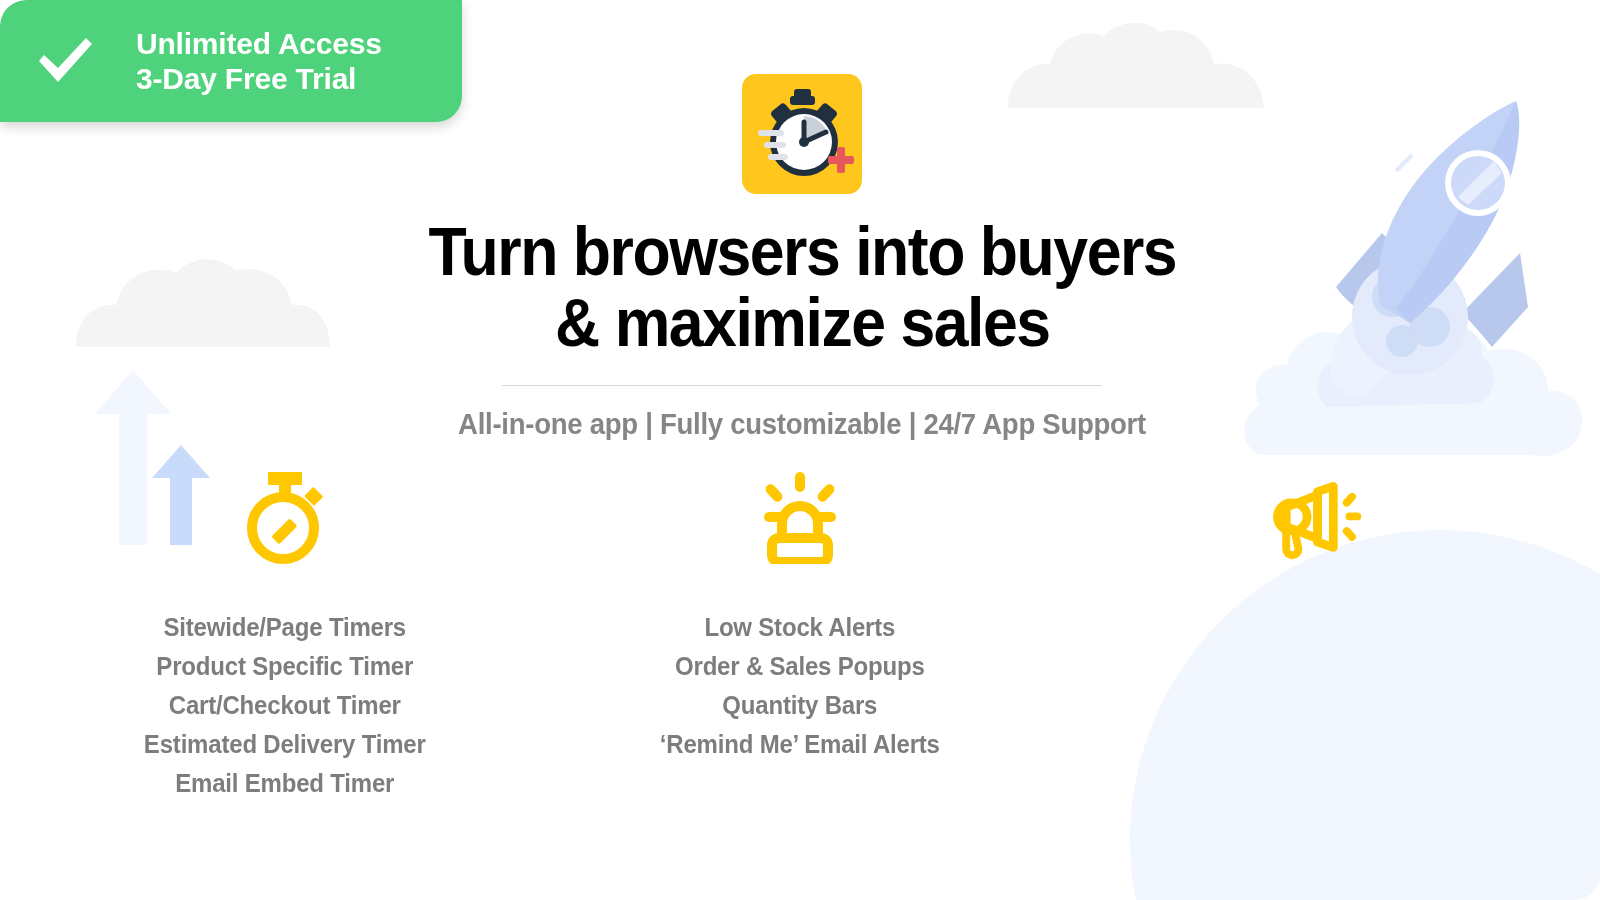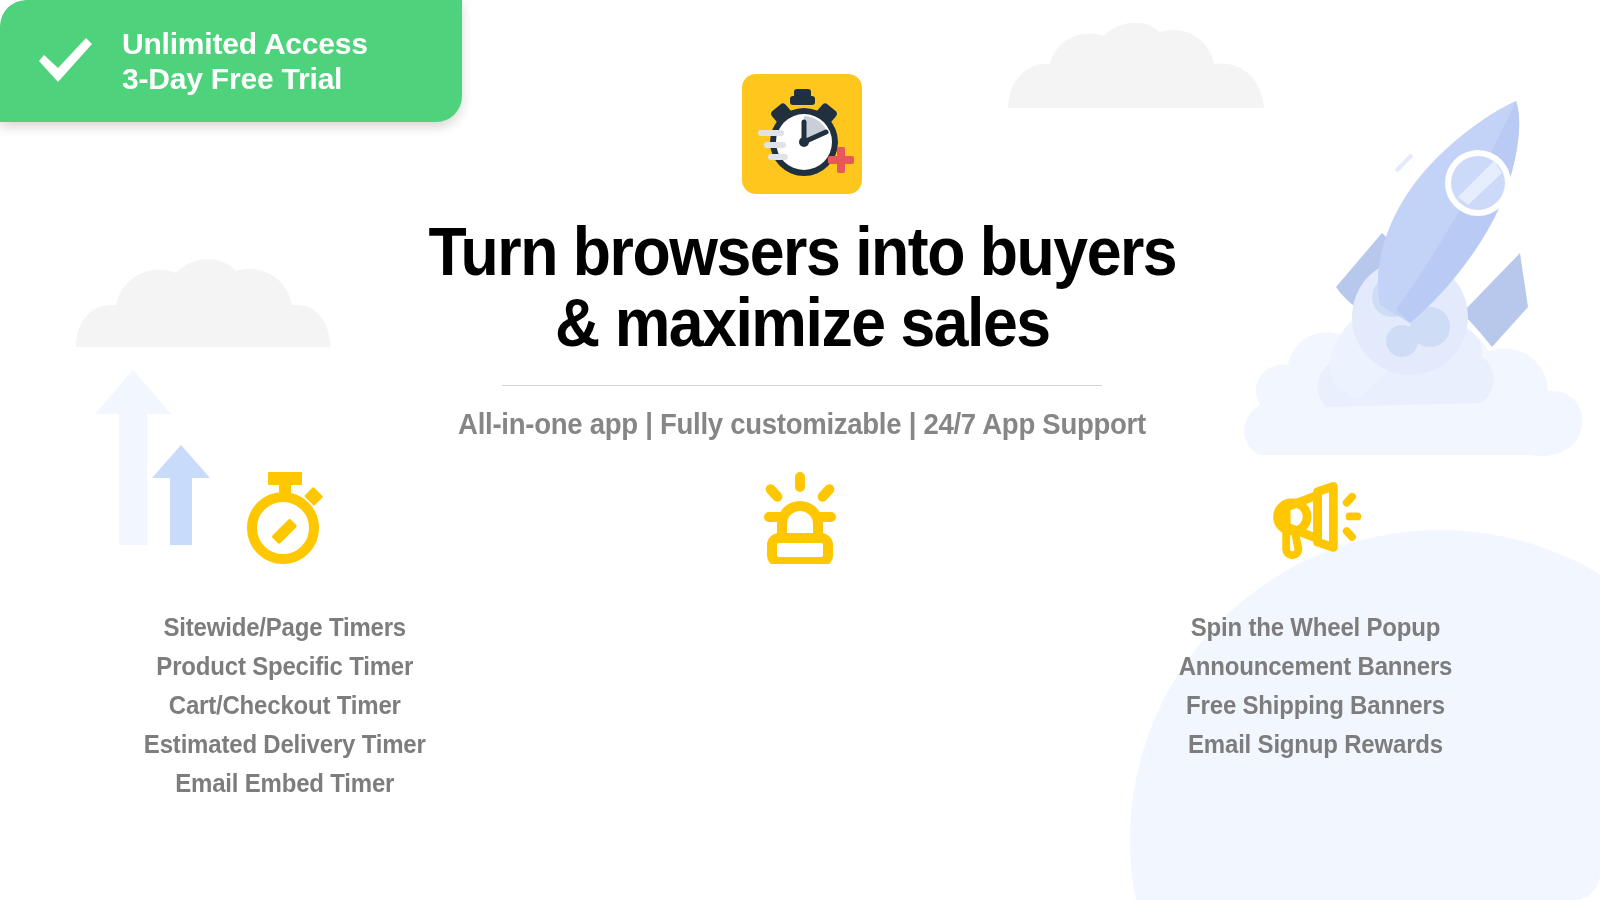--- a/index.html
+++ b/index.html
@@ -49,21 +49,21 @@
     left: 0;
     top: 0;
     width: 462px;
     height: 122px;
     background: #4ed27b;
     border-top-left-radius: 26px;
     border-bottom-right-radius: 26px;
     box-shadow: 0 5px 12px rgba(0,0,0,0.16);
     display: flex;
     align-items: center;
-    gap: 26px;
+    gap: 40px;
     padding-left: 34px;
     box-sizing: border-box;
   }
   .badge-check {
     flex: 0 0 auto;
     width: 62px;
     height: 52px;
     display: block;
   }
   .badge-text {
@@ -279,34 +279,34 @@
     <div class="feature-col">
       <svg class="feature-icon" viewBox="0 0 96 96">
         <rect x="43" y="4" width="10" height="20" rx="5" fill="#FFC700"></rect>
         <rect x="12" y="44" width="20" height="10" rx="5" fill="#FFC700"></rect>
         <rect x="64" y="44" width="20" height="10" rx="5" fill="#FFC700"></rect>
         <rect x="17" y="15" width="10" height="20" rx="5" transform="rotate(-42 22 25)" fill="#FFC700"></rect>
         <rect x="69" y="15" width="10" height="20" rx="5" transform="rotate(42 74 25)" fill="#FFC700"></rect>
         <path d="M30 74 L30 56 A18 18 0 0 1 66 56 L66 74" fill="none" stroke="#FFC700" stroke-width="10"></path>
         <rect x="20" y="70" width="56" height="24" rx="7" fill="none" stroke="#FFC700" stroke-width="10"></rect>
       </svg>
+      <div class="feature-list">
+        <div class="feature-item">Low Stock Alerts</div>
+        <div class="feature-item">Order &amp; Sales Popups</div>
+        <div class="feature-item">Quantity Bars</div>
+        <div class="feature-item">‘Remind Me’ Email Alerts</div>
+      </div>
     </div>
 
     <div class="feature-col">
       <svg class="feature-icon" viewBox="0 0 110 96">
         <path d="M58 24 L58 74 L22 60 L22 38 Z" fill="none" stroke="#FFC700" stroke-width="10" stroke-linejoin="round"></path>
         <path d="M58 20 L76 14 L76 84 L58 78 Z" fill="none" stroke="#FFC700" stroke-width="10" stroke-linejoin="round"></path>
         <rect x="12" y="33" width="34" height="32" rx="16" fill="none" stroke="#FFC700" stroke-width="10"></rect>
         <path d="M32 66 L36 86 A7 7 0 0 1 22 86 L22 66" fill="none" stroke="#FFC700" stroke-width="9" stroke-linejoin="round"></path>
         <rect x="90" y="44" width="18" height="9" rx="4.5" fill="#FFC700"></rect>
         <rect x="90" y="20" width="9" height="18" rx="4.5" transform="rotate(42 94 29)" fill="#FFC700"></rect>
         <rect x="90" y="60" width="9" height="18" rx="4.5" transform="rotate(-42 94 69)" fill="#FFC700"></rect>
       </svg>
-      <div class="feature-list">
-        <div class="feature-item">Spin the Wheel Popup</div>
-        <div class="feature-item">Announcement Banners</div>
-        <div class="feature-item">Free Shipping Banners</div>
-        <div class="feature-item">Email Signup Rewards</div>
-      </div>
     </div>
 
   </div>
 </div>
 
 </body></html>

